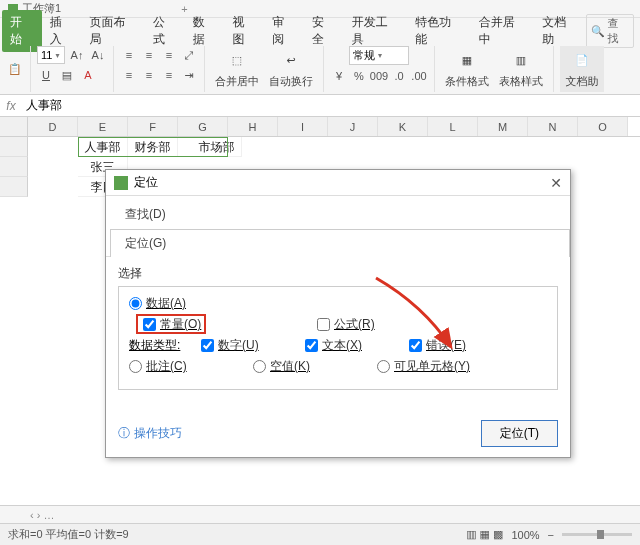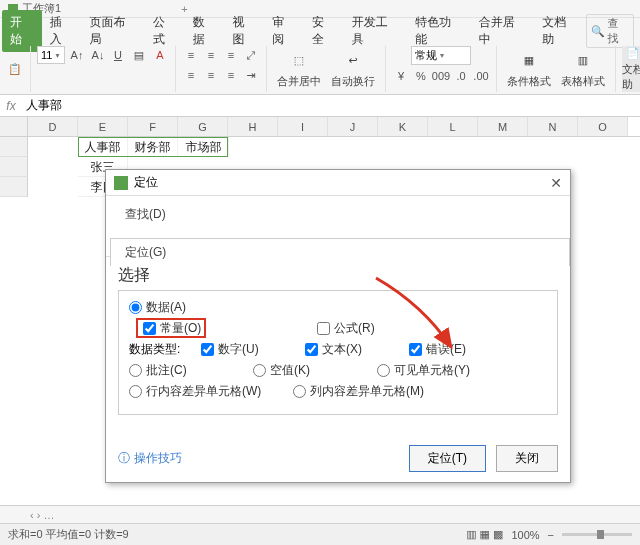--- a/index.html
+++ b/index.html
@@ -40,24 +40,24 @@
 .cell { position:absolute; width:50px; height:20px; border-right:1px solid #f0f0f0; border-bottom:1px solid #f0f0f0; font-size:12px; color:#222; line-height:20px; padding:0 4px; text-align:center; }
 .sel-range { position:absolute; border:1.5px solid #5aa04c; left:50px; top:0; width:150px; height:20px; pointer-events:none; }
 
 
 .dialog { position:absolute; left:105px; top:169px; width:466px; background:#fff; border:1px solid #999; box-shadow:2px 2px 6px rgba(0,0,0,0.3); font-size:12px; }
 .dlg-title { display:flex; align-items:center; height:26px; padding:0 8px; border-bottom:1px solid #ddd; }
 .dlg-title .ico { width:14px; height:14px; background:#5aa04c; margin-right:6px; }
 .dlg-close { margin-left:auto; font-size:14px; color:#555; cursor:pointer; }
 .dlg-tabs { display:flex; border-bottom:1px solid #ddd; padding-top:4px;flex-direction:column; }
 .dlg-tab { padding:5px 14px; border:1px solid transparent; border-bottom:none; margin-left:4px; color:#444; }
-.dlg-tab.active { border-color:#ccc; background:#fff; position:relative; top:10px; }
+.dlg-tab.active { border-color:#ccc; background:#fff; position:relative; top:1px; }
 .dlg-body { padding:8px 12px 12px; }
-.section-label { font-size:16px; color:#333; margin-bottom:4px; }
-.fieldset { border:1px solid #ccc; padding:8px 10px 10px; margin-bottom:8px; position:relative;}
+.section-label { font-size:12px; color:#333; margin-bottom:4px; }
+.fieldset { border:1px solid #ccc; padding:8px 10px 10px; margin-bottom:8px; position:relative;text-decoration:underline;}
 .opt-row { display:flex; flex-wrap:wrap; gap:4px 14px; margin-bottom:4px; }
 .opt { display:flex; align-items:center; gap:4px; color:#333; min-width:90px; }
 .opt.wide { min-width:120px;}
 .datarow .opt{ min-width:110px;}
 input[type=radio],input[type=checkbox]{ margin:0; }
 .hilite { position:absolute; left:17px; top:27px; width:70px; height:20px; border:2.5px solid #d93322; pointer-events:none; }
 .subrow-label{ display:inline-block; min-width:58px;}
 .dlg-footer { display:flex; align-items:center; padding:10px 12px; gap:10px; }
 .link { color:#3b7dce; display:flex; align-items:center; gap:4px; }
 .spacer { flex:1; }
@@ -102,21 +102,21 @@
       <div class="search">
         <span>🔍</span>
         <span>查找</span>
       </div>
     </div>
   </div>
   <div class="toolrow">
     <div class="tool-group">
       <div class="small-btn">📋</div>
     </div>
-    <div class="tool-group" style="flex-direction:row; align-items:flex-start; gap:2px;">
+    <div class="tool-group" style="flex-direction:column; align-items:flex-start; gap:2px;">
       <div style="display:flex; gap:3px;">
         <div class="combo" style="width:28px">
             <span>11</span>
             <span class="carets">▾</span>
           </div>
         <div class="small-btn">A↑</div>
         <div class="small-btn">A↓</div>
       </div>
       <div style="display:flex; gap:3px;">
         <div class="small-btn">
@@ -203,21 +203,21 @@
   </div>
   <div class="grid-body">
     <div class="row-headers">
       <div class="rh"></div>
       <div class="rh"></div>
       <div class="rh"></div>
     </div>
     <div class="cells">
       <div class="cell" style="left:50px;top:0">人事部</div>
       <div class="cell" style="left:100px;top:0">财务部</div>
-      <div class="cell" style="left:151px;top:0">市场部</div>
+      <div class="cell" style="left:164px;top:0">市场部</div>
       <div class="cell" style="left:50px;top:20px">张三</div>
       <div class="cell" style="left:50px;top:40px">李四</div>
       <div class="sel-range"></div>
     </div>
   </div>
 </div>
 
 <div class="dialog">
   <div class="dlg-title">
     <div class="ico"></div>
@@ -270,40 +270,29 @@
           </label>
         <label class="opt wide">
             <input type="radio" style="">
             <span>空值(K)</span>
           </label>
         <label class="opt wide">
             <input type="radio" style="">
             <span>可见单元格(Y)</span>
           </label>
       </div>
-      <div class="opt-row datarow">
-        <label class="opt wide" style="min-width:150px">
-            <input type="radio" style="">
-            <span>行内容差异单元格(W)</span>
-          </label>
-        <label class="opt wide" style="min-width:150px">
-            <input type="radio" style="">
-            <span>列内容差异单元格(M)</span>
-          </label>
-      </div>
     </div>
   </div>
   <div class="dlg-footer">
     <span class="link">
         <span>ⓘ</span>
         <span>操作技巧</span>
       </span>
     <div class="spacer"></div>
     <button class="btn primary">定位(T)</button>
-    <button class="btn">关闭</button>
   </div>
 </div>
 
 <div class="arrow">
   <svg viewBox="0 0 86 80">
       <defs>
         <marker id="ah" markerWidth="8" markerHeight="8" refX="6" refY="3" orient="auto">
           <path d="M0,0 L7,3 L0,6 Z" fill="#d93322"></path>
         </marker>
       </defs>

